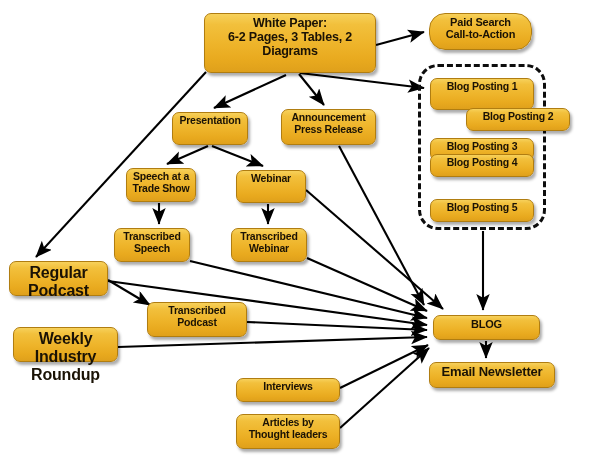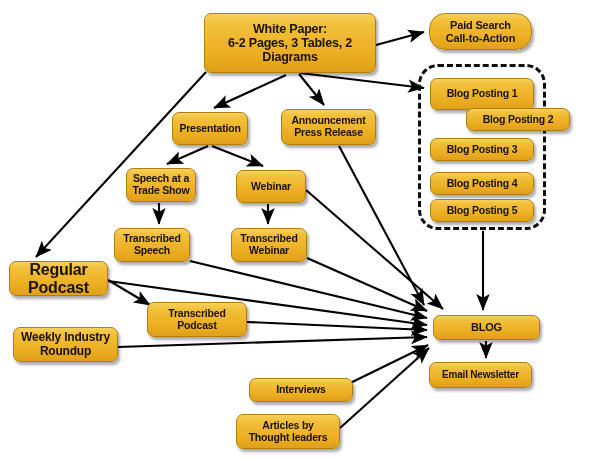--- a/index.html
+++ b/index.html
@@ -6,21 +6,21 @@
   body{
     width:600px;height:460px;overflow:hidden;
     font-family:"Liberation Sans", sans-serif;
     position:relative;
   }
   #canvas{position:absolute;left:0;top:0;width:600px;height:460px;}
   #edges{position:absolute;left:0;top:0;width:600px;height:460px;z-index:1;}
   .node{
     position:absolute;z-index:2;
     box-sizing:border-box;
-    display:flex;align-items:center;justify-content:center;
+    display:flex;justify-content:center;
     text-align:center;
     border:1px solid #b07d11;
     border-radius:7px;
     background:linear-gradient(to bottom,#f7d15b 0%,#f2c03c 18%,#eeb42a 52%,#e8a91e 80%,#dfa01b 100%);
     box-shadow:2px 3px 3px rgba(0,0,0,0.33);
     color:#1a1205;
     font-weight:bold;
     letter-spacing:-0.2px;
     line-height:1.12;
     padding:2px 4px;
@@ -32,36 +32,36 @@
     border:3px dashed #0d0d0d;
     border-radius:20px;
     background:transparent;
   }
   
   #n-whitepaper{left:204px;top:13px;width:172px;height:60px;font-size:12.5px;}
   #n-paidsearch{left:429px;top:13px;width:103px;height:37px;font-size:11px;border-radius:16px;}
   #n-blog1{left:430px;top:78px;width:104px;height:32px;font-size:10.5px;}
   #n-blog2{left:430px;top:108px;width:104px;height:23px;font-size:10.5px;margin-left:36px;}
   #n-blog3{left:430px;top:138px;width:104px;height:23px;font-size:10.5px;}
-  #n-blog4{left:430px;top:172px;width:104px;height:23px;font-size:10.5px;}
+  #n-blog4{left:430px;top:154px;width:104px;height:23px;font-size:10.5px;}
   #n-blog5{left:430px;top:199px;width:104px;height:23px;font-size:10.5px;}
   #g-blogs{left:418px;top:64px;width:128px;height:166px;}
   #n-presentation{left:172px;top:112px;width:76px;height:33px;font-size:10.5px;}
   #n-announcement{left:281px;top:109px;width:95px;height:36px;font-size:10.5px;}
   #n-speech{left:126px;top:168px;width:70px;height:34px;font-size:10.5px;}
   #n-webinar{left:236px;top:170px;width:70px;height:33px;font-size:10.5px;}
   #n-tspeech{left:114px;top:228px;width:76px;height:34px;font-size:10.5px;}
   #n-twebinar{left:231px;top:228px;width:76px;height:34px;font-size:10.5px;}
   #n-regular{left:9px;top:261px;width:99px;height:35px;font-size:16px;}
   #n-tpodcast{left:147px;top:302px;width:100px;height:35px;font-size:10.5px;}
-  #n-weekly{left:13px;top:327px;width:105px;height:35px;font-size:12px;}
-  #n-interviews{left:236px;top:378px;width:104px;height:24px;font-size:10.5px;margin-left:13px;}
+  #n-weekly{left:13px;top:327px;width:105px;height:35px;font-size:16px;}
+  #n-interviews{left:236px;top:378px;width:104px;height:24px;font-size:10.5px;}
   #n-articles{left:236px;top:414px;width:104px;height:35px;font-size:10.5px;}
   #n-blogmain{left:433px;top:315px;width:107px;height:25px;font-size:11px;}
-  #n-email{left:429px;top:362px;width:103px;height:26px;font-size:10px;}
+  #n-email{left:429px;top:362px;width:126px;height:26px;font-size:13px;}
 </style>
 </head>
 <body>
 
 <div id="canvas">
 
   <svg id="edges" viewBox="0 0 600 460" xmlns="http://www.w3.org/2000/svg">
     <defs>
       <marker id="ah" markerWidth="9" markerHeight="9" refX="7.6" refY="3.2" orient="auto" markerUnits="strokeWidth">
         <path d="M0,0 L8,3.2 L0,6.4 L1.8,3.2 z" fill="#000"></path>

